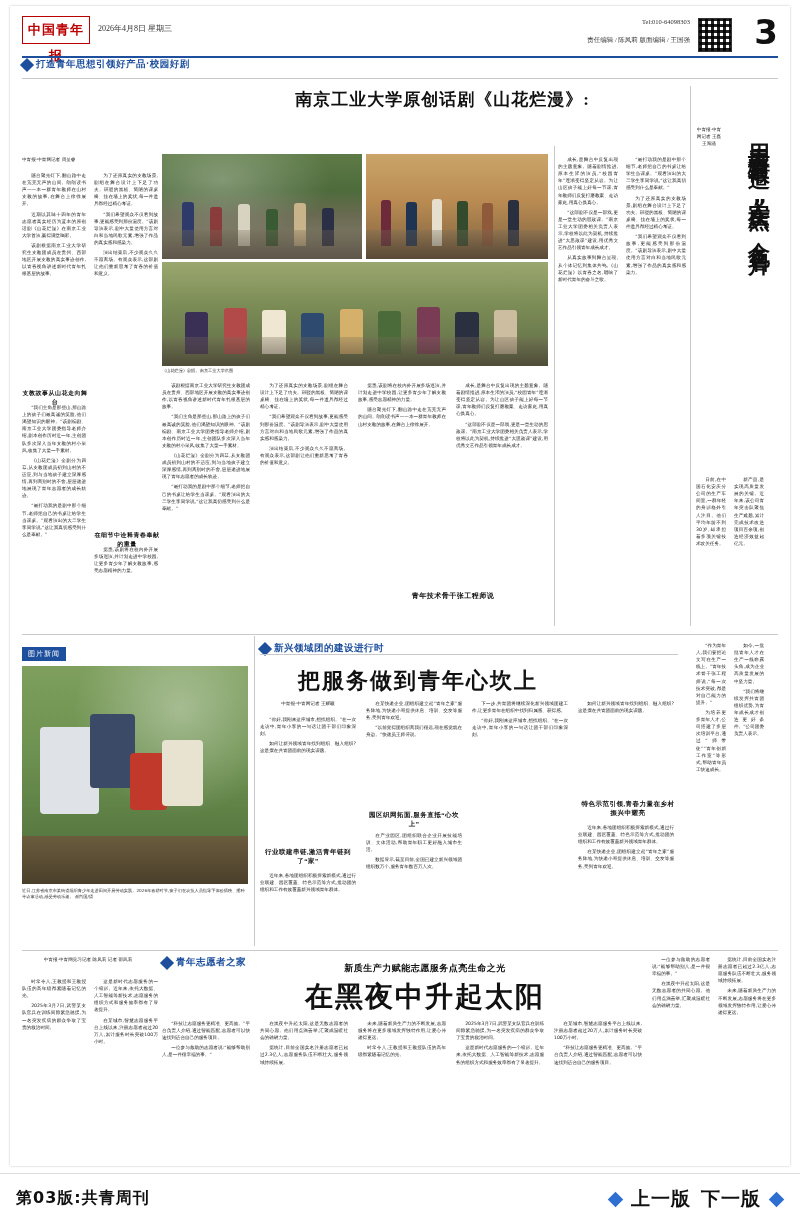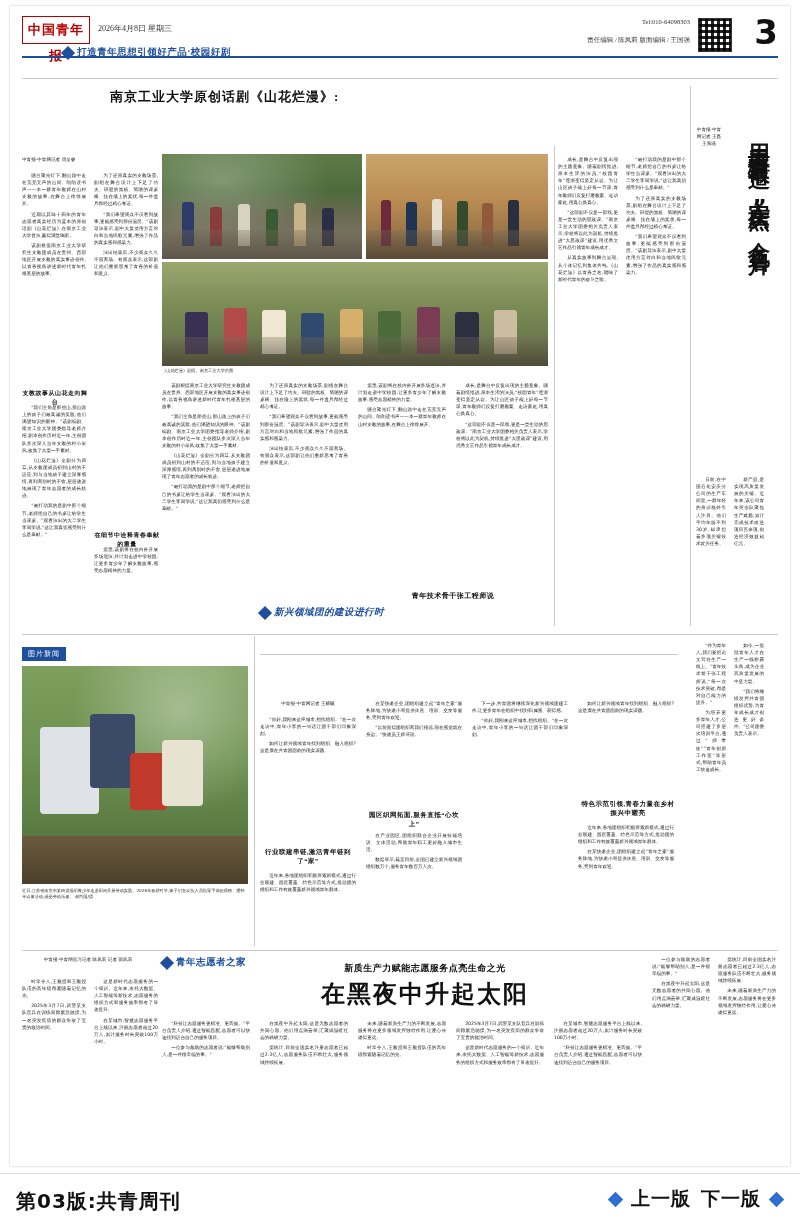--- a/index.html
+++ b/index.html
@@ -42,22 +42,22 @@
   .sec-sq{width:10px;height:10px;background:#1d4f9c;transform:rotate(45deg);}
   .sec-txt{font-size:9.5px;color:#1d4f9c;font-weight:bold;letter-spacing:.5px;}
 
   
   .col{position:absolute;font-size:4.6px;line-height:1.55;color:#1a1a1a;text-align:justify;
        font-family:"DejaVu Sans",sans-serif;}
   .col p{margin:0 0 3px 0;text-indent:2em;}
   .subhead{font-size:7.5px;font-weight:bold;text-align:center;margin:5px 0 4px;color:#111;letter-spacing:.5px;}
 
   
-  .h1-kicker{position:absolute;left:100px;top:82px;width:480px;text-align:left;
-    font-size:13px;font-weight:bold;color:#111;letter-spacing:1px;}
+  .h1-kicker{position:absolute;left:100px;top:82px;width:480px;text-align:right;
+    font-size:17px;font-weight:bold;color:#111;letter-spacing:1px;}
   .h1-main{position:absolute;left:100px;top:100px;width:480px;text-align:center;
     font-size:32px;font-weight:bold;color:#1d4f9c;letter-spacing:3px;
     font-family:"DejaVu Sans",sans-serif;}
 
   
   .photo{position:absolute;overflow:hidden;background:#6a6f5a;}
   .cap{position:absolute;font-size:4.2px;color:#333;font-family:"DejaVu Sans",sans-serif;}
 
   .stage{
     width:100%;height:100%;
@@ -87,30 +87,30 @@
     writing-mode:vertical-rl;text-orientation:upright;
     font-size:22px;font-weight:bold;color:#111;letter-spacing:4px;
     font-family:"DejaVu Sans",sans-serif;
   }
 
   .h2-main{position:absolute;left:258px;top:660px;width:300px;text-align:center;
     font-size:22px;font-weight:bold;color:#111;letter-spacing:2px;font-family:"DejaVu Sans",sans-serif;}
   .h3-kicker{position:absolute;left:250px;top:956px;width:330px;text-align:center;
     font-size:9px;font-weight:bold;color:#111;letter-spacing:.5px;}
   .h3-main{position:absolute;left:250px;top:972px;width:330px;text-align:center;
-    font-size:24px;font-weight:bold;color:#111;letter-spacing:2px;font-family:"DejaVu Sans",sans-serif;}
+    font-size:28px;font-weight:bold;color:#111;letter-spacing:2px;font-family:"DejaVu Sans",sans-serif;}
 
   
   .vline{position:absolute;width:1px;background:#c9c9c9;}
   .hline{position:absolute;height:1px;background:#c9c9c9;}
 
   
   .bottombar{position:absolute;left:0;bottom:0;width:800px;height:58px;background:#fff;
     border-top:1px solid #ddd;}
-  .bb-left{position:absolute;left:16px;top:14px;font-size:20px;font-weight:bold;color:#111;
+  .bb-left{position:absolute;left:16px;top:14px;font-size:16px;font-weight:bold;color:#111;
     font-family:"DejaVu Sans",sans-serif;letter-spacing:1px;}
   .bb-nav{position:absolute;right:18px;top:12px;display:flex;align-items:center;gap:10px;}
   .bb-nav .btn{font-size:19px;font-weight:bold;color:#111;font-family:"DejaVu Sans",sans-serif;
     letter-spacing:1px;cursor:pointer;}
   .diamond{width:11px;height:11px;background:#2e6fd0;transform:rotate(45deg);}
   .tag{display:inline-block;background:#1d4f9c;color:#fff;font-size:7px;padding:2px 6px;
     letter-spacing:1px;font-family:"DejaVu Sans",sans-serif;}
 </style>
 </head>
 <body>
@@ -121,21 +121,21 @@
     <div class="masthead">
       <div class="logo">中国青年报</div>
       <div class="mh-date">2026年4月8日 星期三</div>
       <div class="mh-tel">Tel:010-64098303</div>
       <div class="mh-editors">责任编辑 / 陈凤莉  版面编辑 / 王国强</div>
       <div class="qr"></div>
       <div class="pagenum">3</div>
     </div>
     <div class="mh-rule"></div>
 
-    <div class="sec-head" style="left:12px;top:40px;width:250px;justify-content:center;">
+    <div class="sec-head" style="left:12px;top:52px;width:250px;">
       <span class="sec-sq"></span>
       <span class="sec-txt">打造青年思想引领好产品·校园好剧</span>
     </div>
     <div class="hline" style="left:12px;top:72px;width:756px;"></div>
 
     <div class="h1-kicker">南京工业大学原创话剧《山花烂漫》:</div>
 
     <div class="col" style="left:12px;top:150px;width:64px;">中青报·中青网记者  周呈睿</div>
 
     <div class="col" style="left:12px;top:166px;width:64px;height:200px;overflow:hidden;">
@@ -247,25 +247,26 @@
       <div class="greenfield">
         <div class="gf-person" style="left:8%;top:28%;width:26%;height:40%;background:#dfe3e8;"></div>
         <div class="gf-person" style="left:30%;top:22%;width:20%;height:34%;background:#3b4a66;"></div>
         <div class="gf-person" style="left:48%;top:40%;width:16%;height:26%;background:#c0392b;"></div>
         <div class="gf-person" style="left:62%;top:34%;width:18%;height:30%;background:#e8e2d0;"></div>
         <div style="position:absolute;left:0;bottom:0;width:100%;height:22%;background:linear-gradient(180deg,#6b5c3e,#4a3f2a);"></div>
       </div>
     </div>
     <div class="cap" style="left:12px;top:882px;width:226px;line-height:1.5;">近日,江苏省南京市某街道组织青少年走进田间开展劳动实践。2026年春耕时节,孩子们在农技人员指导下体验插秧、播种等农事活动,感受劳动乐趣。  谢尚国/摄</div>
 
-    <div class="sec-head" style="left:250px;top:600px;width:200px;font-style:italic;">
+    <div class="sec-head" style="left:250px;top:636px;width:200px;">
       <span class="sec-sq"></span>
       <span class="sec-txt">新兴领域团的建设进行时</span>
     </div>
     <div class="hline" style="left:250px;top:648px;width:418px;"></div>
+    <div class="h2-main">把服务做到青年心坎上</div>
     <div class="col" style="left:250px;top:694px;width:96px;text-align:center;">中青报·中青网记者  王耀颖</div>
 
     <div class="col" style="left:250px;top:710px;width:96px;height:120px;overflow:hidden;">
       <p>“你好,我刚来这座城市,想找组织。”在一次走访中,青年小李的一句话让团干部们印象深刻。</p>
       <p>如何让新兴领域青年找到组织、融入组织?这是摆在共青团面前的现实课题。</p>
     </div>
     <div class="subhead" style="position:absolute;left:250px;top:836px;width:96px;font-size:6.5px;line-height:1.4;">行业联建串链,激活青年链到了“家”</div>
     <div class="col" style="left:250px;top:866px;width:96px;height:70px;overflow:hidden;">
       <p>近年来,各地团组织积极探索新模式,通过行业联建、园区覆盖、特色示范等方式,推动团的组织和工作有效覆盖新兴领域青年群体。</p>
     </div>

